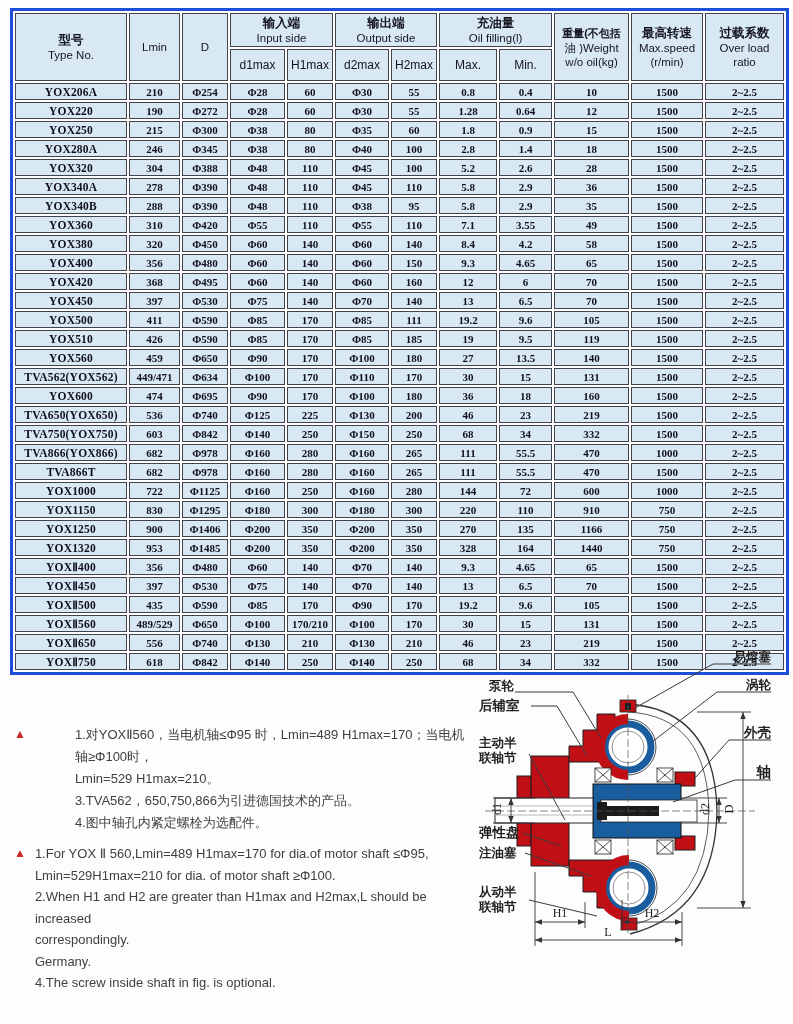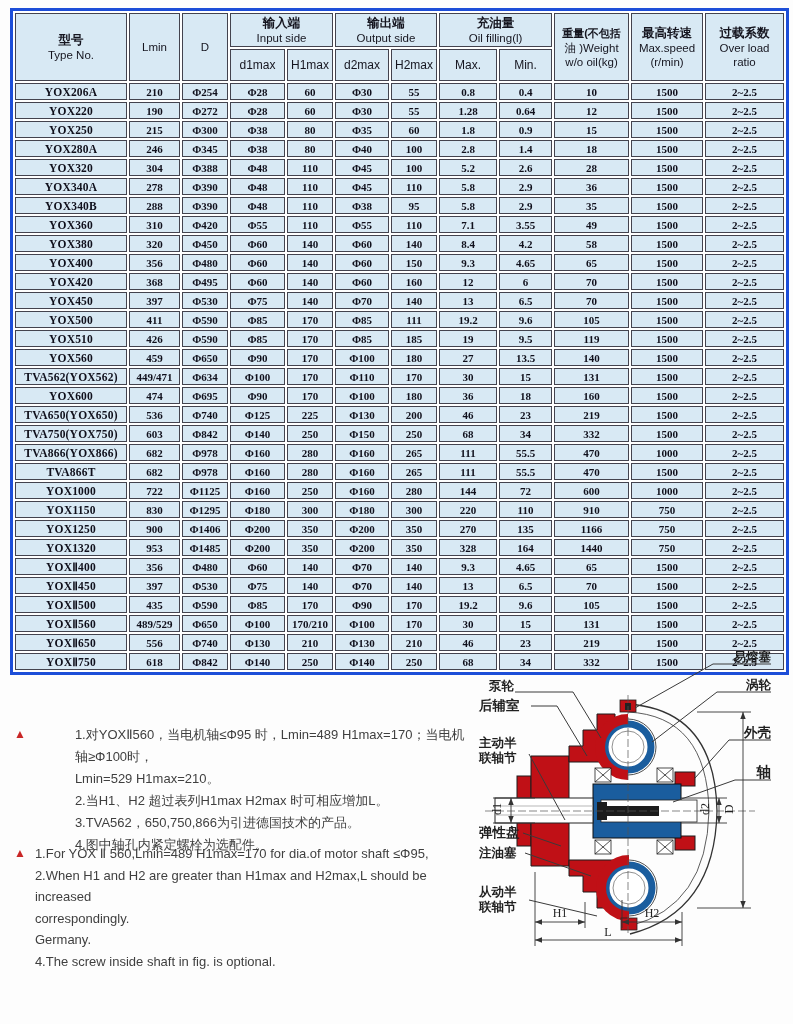--- a/index.html
+++ b/index.html
@@ -540,30 +540,30 @@
           <td>2~2.5</td>
         </tr>
       </tbody>
   </table>
 
   <div class="note-block" id="notes-cn">
     <span class="tri">▲</span>
     <div class="note-lines">
         <div>1.对YOXⅡ560，当电机轴≤Φ95 时，Lmin=489 H1max=170；当电机轴≥Φ100时，</div>
         <div>Lmin=529 H1max=210。</div>
-        <div>2.当H1、H2 超过表列H1max H2max 时可相应增加L。</div>
         <div>3.TVA562，650,750,866为引进德国技术的产品。</div>
         <div>4.图中轴孔内紧定螺栓为选配件。</div>
       </div>
   </div>
 
   <div class="note-block" id="notes-en">
     <span class="tri">▲</span>
     <div class="note-lines">
         <div>1.For YOX Ⅱ 560,Lmin=489 H1max=170 for dia.of motor shaft ≤Φ95,</div>
+        <div>Lmin=529H1max=210 for dia. of motor shaft ≥Φ100.</div>
         <div>2.When H1 and H2 are greater than H1max and H2max,L should be increased</div>
         <div>correspondingly.</div>
         <div>Germany.</div>
         <div>4.The screw inside shaft in fig. is optional.</div>
       </div>
   </div>
 
   <svg class="diagram" viewBox="0 0 325 310">
     <defs>
       <marker id="ar" viewBox="0 0 10 10" refX="9" refY="5" markerWidth="9" markerHeight="9" orient="auto-start-reverse">

